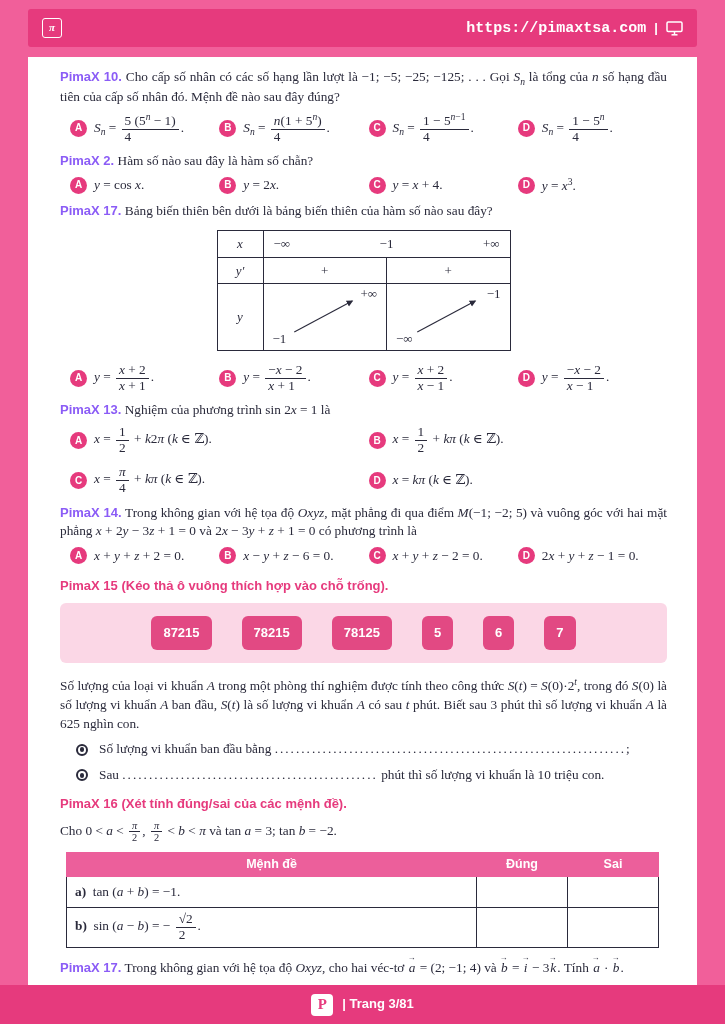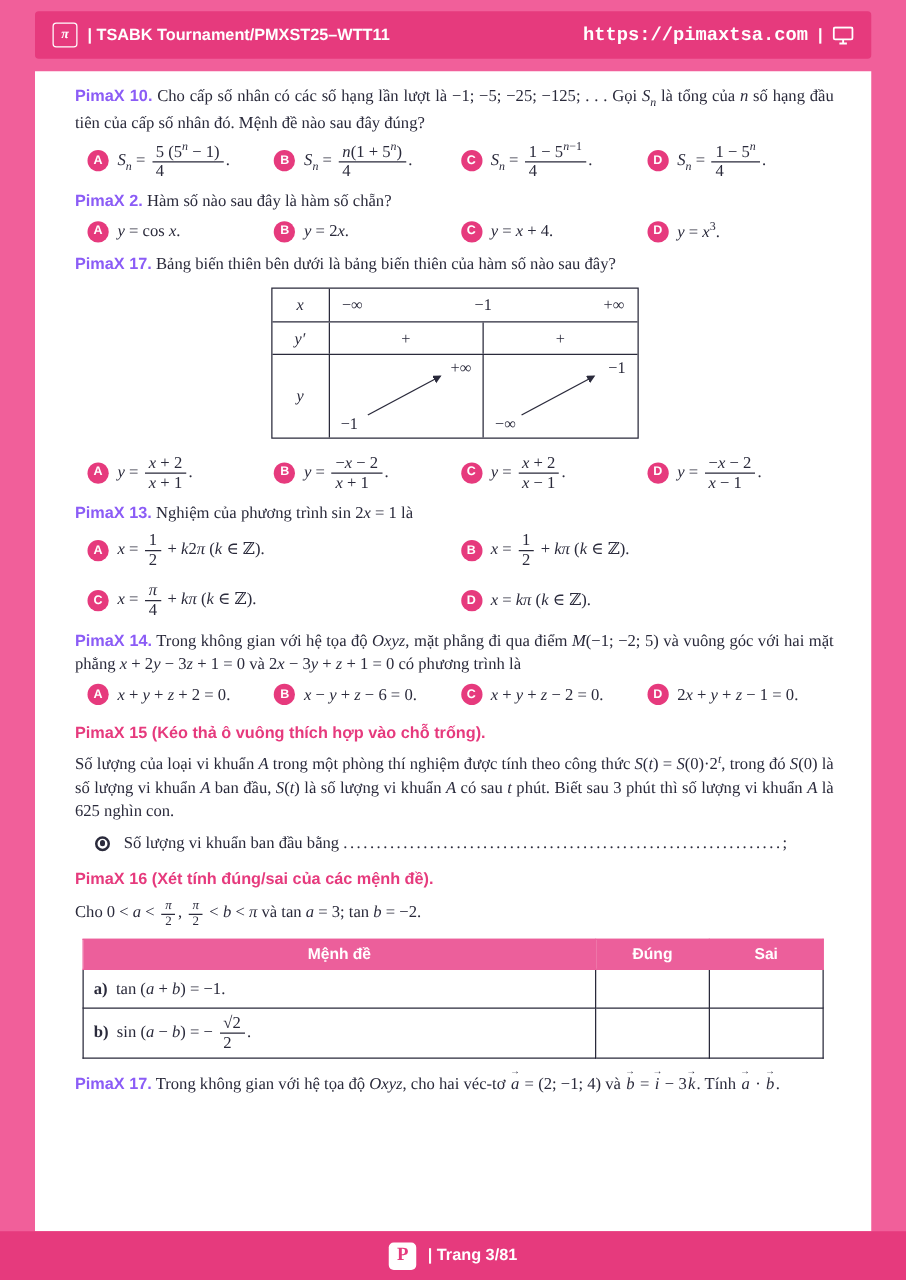--- a/index.html
+++ b/index.html
@@ -99,21 +99,20 @@
     width:22px;height:22px;background:#fff;color:#e63a7d;border-radius:4px;flex:none;
     display:flex;align-items:center;justify-content:center;
     font-family:"Liberation Serif",serif;font-weight:bold;font-size:15px;
   }
 </style>
 </head>
 <body>
 
 <div class="topbar">
   <span class="pibox">π</span>
-  <span>| TSABK Tournament/PMXST25–WTT11</span>
   <span class="spacer"></span>
   <span class="url">https://pimaxtsa.com</span>
   <span>|</span>
   <span style="display:inline-flex">
     <svg width="17" height="15" viewBox="0 0 17 15">
         <rect x="1" y="1" width="15" height="9.5" rx="1.2" fill="none" stroke="#fff" stroke-width="1.5"></rect>
         <line x1="5.5" y1="13.8" x2="11.5" y2="13.8" stroke="#fff" stroke-width="1.5"></line>
         <line x1="8.5" y1="10.5" x2="8.5" y2="13.5" stroke="#fff" stroke-width="1.5"></line>
       </svg>
   </span>
@@ -274,26 +273,40 @@
         </div>
       <div class="ans">
           <span class="badge">D</span>
           <span>2<i>x</i> + <i>y</i> + <i>z</i> − 1 = 0.</span>
         </div>
     </div>
   </div>
 
   <div class="q">
     <p class="ptitle">PimaX 15 (Kéo thả ô vuông thích hợp vào chỗ trống).</p>
+    <div class="tilebox">
+      <span class="tile">87215</span>
+      <span class="tile">78215</span>
+      <span class="tile">78125</span>
+      <span class="tile">5</span>
+      <span class="tile">6</span>
+      <span class="tile">7</span>
+    </div>
     <p class="qtext">Số lượng của loại vi khuẩn <i>A</i> trong một phòng thí nghiệm được tính theo công thức <i>S</i>(<i>t</i>) = <i>S</i>(0)·2<sup><i>t</i></sup>, trong đó <i>S</i>(0) là số lượng vi khuẩn <i>A</i> ban đầu, <i>S</i>(<i>t</i>) là số lượng vi khuẩn <i>A</i> có sau <i>t</i> phút. Biết sau 3 phút thì số lượng vi khuẩn <i>A</i> là 625 nghìn con.</p>
     <div class="bullet">
       <span class="bmark"></span>
       <span>Số lượng vi khuẩn ban đầu bằng</span>&nbsp;
       <span class="dots">..................................................................</span>
       <span>;</span>
+    </div>
+    <div class="bullet">
+      <span class="bmark"></span>
+      <span>Sau</span>&nbsp;
+      <span class="dots">................................................</span>&nbsp;
+      <span>phút thì số lượng vi khuẩn là 10 triệu con.</span>
     </div>
   </div>
 
   <div class="q">
     <p class="ptitle">PimaX 16 (Xét tính đúng/sai của các mệnh đề).</p>
     <p class="qtext">Cho 0 &lt; <i>a</i> &lt; <span class="fr sm"><span class="n"><i>π</i></span><span class="d">2</span></span>, <span class="fr sm"><span class="n"><i>π</i></span><span class="d">2</span></span> &lt; <i>b</i> &lt; <i>π</i> và tan <i>a</i> = 3; tan <i>b</i> = −2.</p>
     <table class="tstable">
       <thead>
         <tr>
           <th>Mệnh đề</th>

